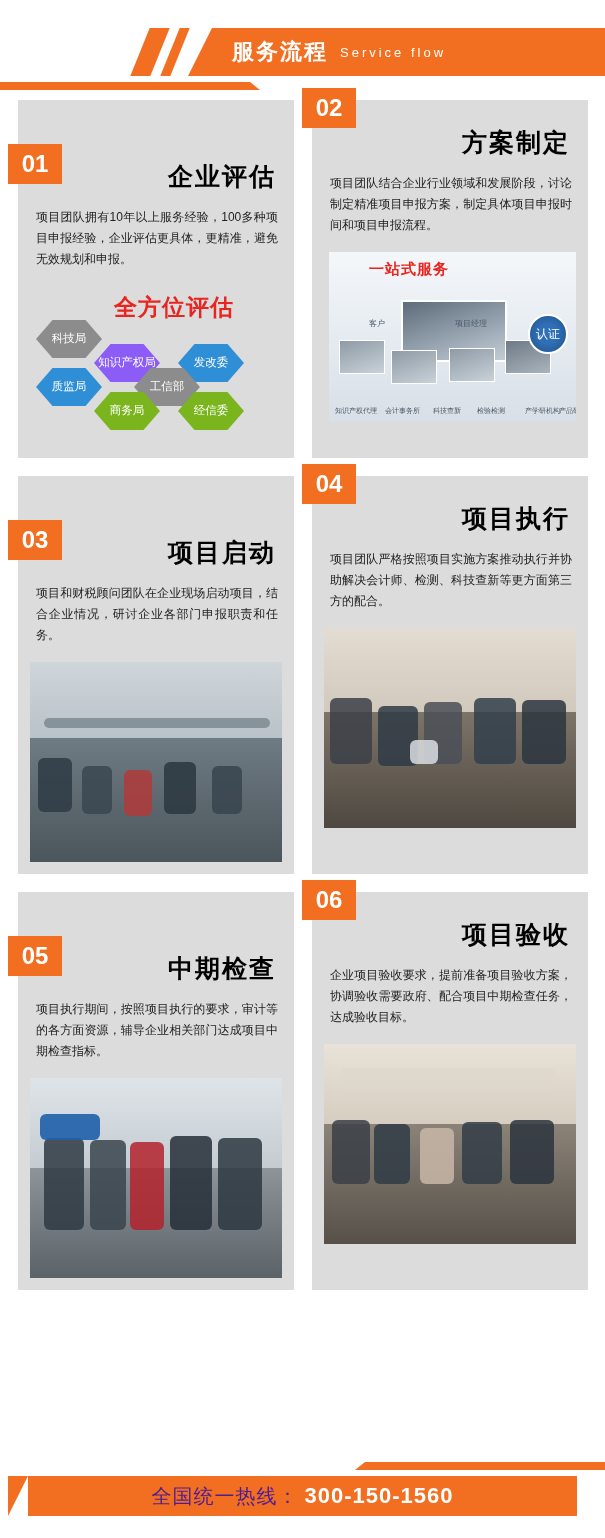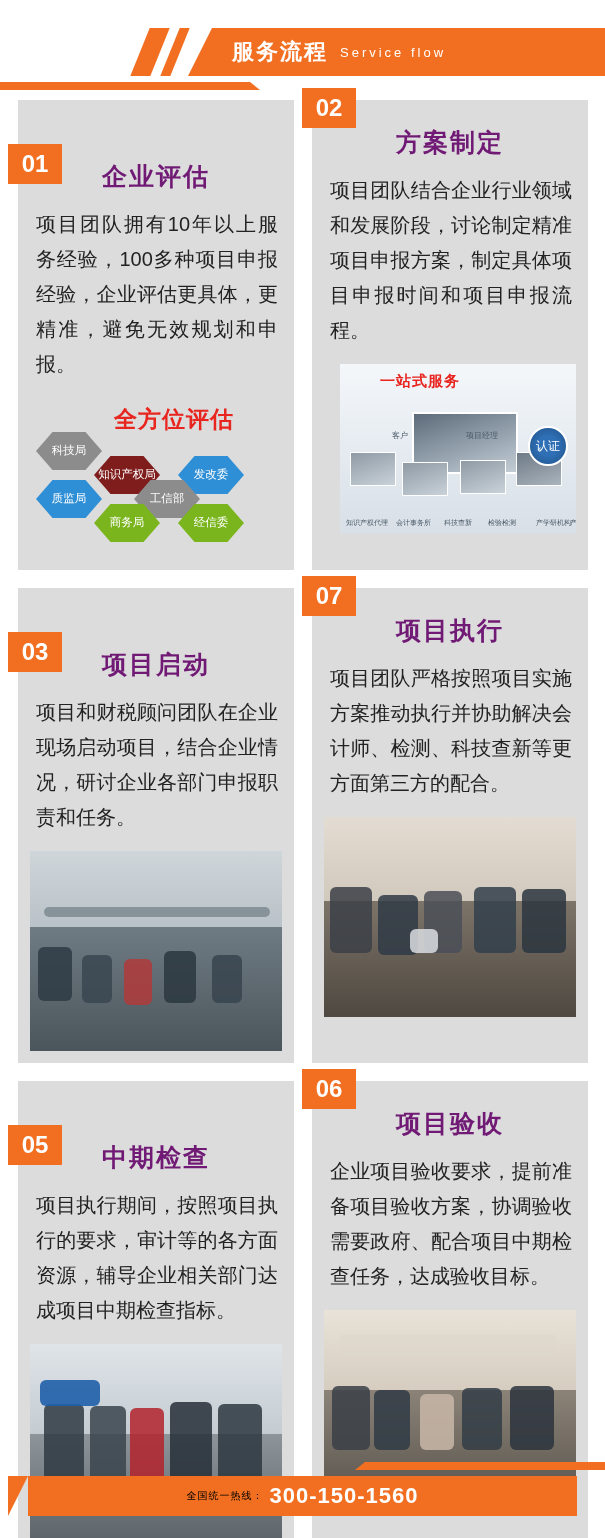--- a/index.html
+++ b/index.html
@@ -98,32 +98,32 @@
     font-weight: bold;
     display: flex;
     align-items: center;
     justify-content: center;
     z-index: 3;
   }
   .badge.left { top: 44px; left: -10px; }
   .badge.right-card { top: -12px; left: -10px; }
 
   .card-title {
-    color: #701a75;
+    color: #000000;
     font-size: 25px;
     font-weight: bold;
     letter-spacing: 2px;
-    text-align: center;
+    text-align: right;
     padding: 0 18px;
   }
   .card-title.mode-a { margin-top: 60px; }
   .card-title.mode-b { margin-top: 26px; }
 
   .card-text {
-    font-size: 20px;
+    font-size: 12px;
     line-height: 1.75;
     color: #222;
     padding: 14px 16px 10px 18px;
     text-align: justify;
   }
 
   
   .photo {
     position: relative;
     margin: 6px 12px 0 12px;
@@ -153,32 +153,32 @@
     color: #fff;
     font-size: 11.5px;
     display: flex;
     align-items: center;
     justify-content: center;
     clip-path: polygon(25% 0%, 75% 0%, 100% 50%, 75% 100%, 25% 100%, 0% 50%);
     text-align: center;
     line-height: 1.2;
   }
   .hex.h1 { left: 6px;  top: 34px;  background: #8c8c8c; }
-  .hex.h2 { left: 64px; top: 58px;  background: #7f1d1d; }
+  .hex.h2 { left: 64px; top: 58px;  background: #8b5cf6; }
   .hex.h3 { left: 148px;top: 58px;  background: #2f8fd6; }
   .hex.h4 { left: 6px;  top: 82px;  background: #2f8fd6; }
   .hex.h5 { left: 104px;top: 82px;  background: #8c8c8c; }
   .hex.h6 { left: 64px; top: 106px; background: #7ab51d; }
   .hex.h7 { left: 148px;top: 106px; background: #7ab51d; }
 
   
   .illus {
     position: relative;
     height: 170px;
-    margin: 6px 12px 0 28px;
+    margin: 6px 12px 0 17px;
     background: linear-gradient(180deg,#f4f7fa 0%, #e4eaf0 55%, #d8dfe6 100%);
     overflow: hidden;
   }
   .illus .title {
     position: absolute;
     top: 8px; left: 40px;
     color: #e8251f;
     font-size: 15px;
     font-weight: bold;
     letter-spacing: 1px;
@@ -212,21 +212,21 @@
     display: flex;
     align-items: center;
     justify-content: center;
   }
   .illus .lbl {
     position: absolute;
     font-size: 7px;
     color: #4a5a68;
     white-space: nowrap;
   }
-  .illus .lblA { top: 66px; left: 52px; font-size: 8px; }
+  .illus .lblA { top: 66px; left: 40px; font-size: 8px; }
   .illus .lblB { top: 66px; left: 126px; font-size: 8px; }
   .illus .lrow { bottom: 6px; }
   .illus .l1 { left: 6px; }
   .illus .l2 { left: 56px; }
   .illus .l3 { left: 104px; }
   .illus .l4 { left: 148px; }
   .illus .l5 { left: 196px; }
   .illus .l6 { left: 230px; }
 
   
@@ -276,22 +276,22 @@
     content: "";
     position: absolute;
     left: -20px; top: 0;
     width: 0; height: 0;
     border-style: solid;
     border-width: 40px 0 0 20px;
     border-color: transparent transparent transparent #f26f21;
     transform: scaleY(-1);
   }
   .footer-label {
-    color: #000000;
-    font-size: 10px;
+    color: #4c1d95;
+    font-size: 20px;
     letter-spacing: 1px;
   }
   .footer-phone {
     color: #ffffff;
     font-size: 22px;
     font-weight: bold;
     letter-spacing: 1px;
   }
   .footer-slash {
     position: absolute;
@@ -377,21 +377,21 @@
         <div class="blob" style="left:8px;  top:96px;  width:34px; height:54px; background:#2e3b44;"></div>
         <div class="blob" style="left:52px; top:104px; width:30px; height:48px; background:#3a4750;"></div>
         <div class="blob" style="left:94px; top:108px; width:28px; height:46px; background:#b03a3a;"></div>
         <div class="blob" style="left:134px;top:100px; width:32px; height:52px; background:#2b3740;"></div>
         <div class="blob" style="left:182px;top:104px; width:30px; height:48px; background:#38444d;"></div>
         <div class="blob" style="left:14px; top:56px;  width:226px;height:10px; background:#7e8a91;"></div>
       </div>
     </div>
 
     <div class="card">
-      <div class="badge right-card">07</div>
+      <div class="badge right-card">04</div>
       <div class="card-title mode-b">项目执行</div>
       <div class="card-text">项目团队严格按照项目实施方案推动执行并协助解决会计师、检测、科技查新等更方面第三方的配合。</div>
       <div class="photo med">
         <div class="scene meeting"></div>
         <div class="blob" style="left:6px;  top:70px;  width:42px; height:66px; background:#3b3f46;"></div>
         <div class="blob" style="left:54px; top:78px;  width:40px; height:60px; background:#2f3a45;"></div>
         <div class="blob" style="left:100px;top:74px;  width:38px; height:62px; background:#4a4f57;"></div>
         <div class="blob" style="left:150px;top:70px;  width:42px; height:66px; background:#33404b;"></div>
         <div class="blob" style="left:198px;top:72px;  width:44px; height:64px; background:#2c3640;"></div>
         <div class="blob" style="left:86px; top:112px; width:28px; height:24px; background:#d9dde1;"></div>

